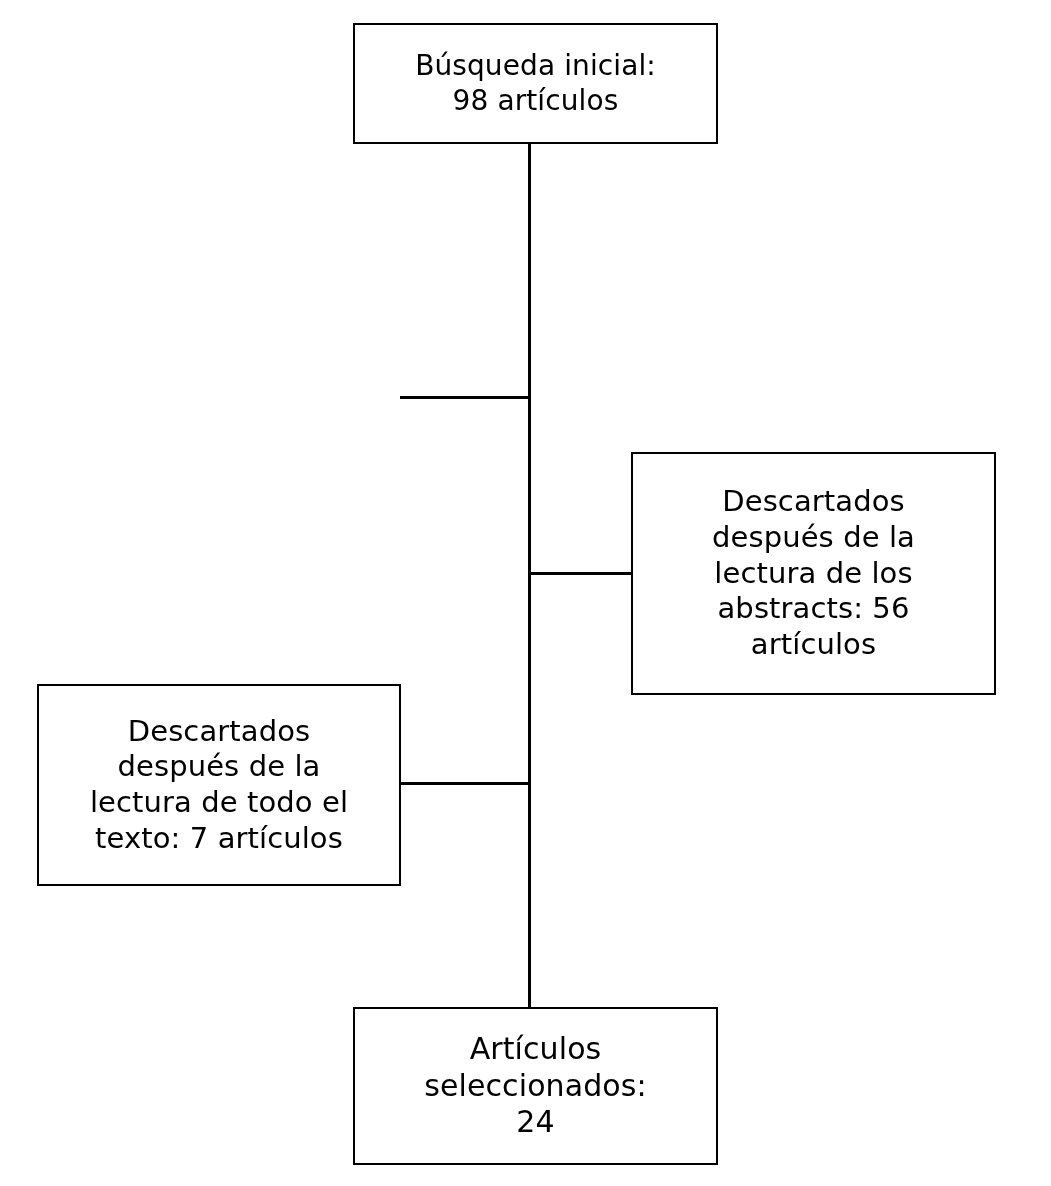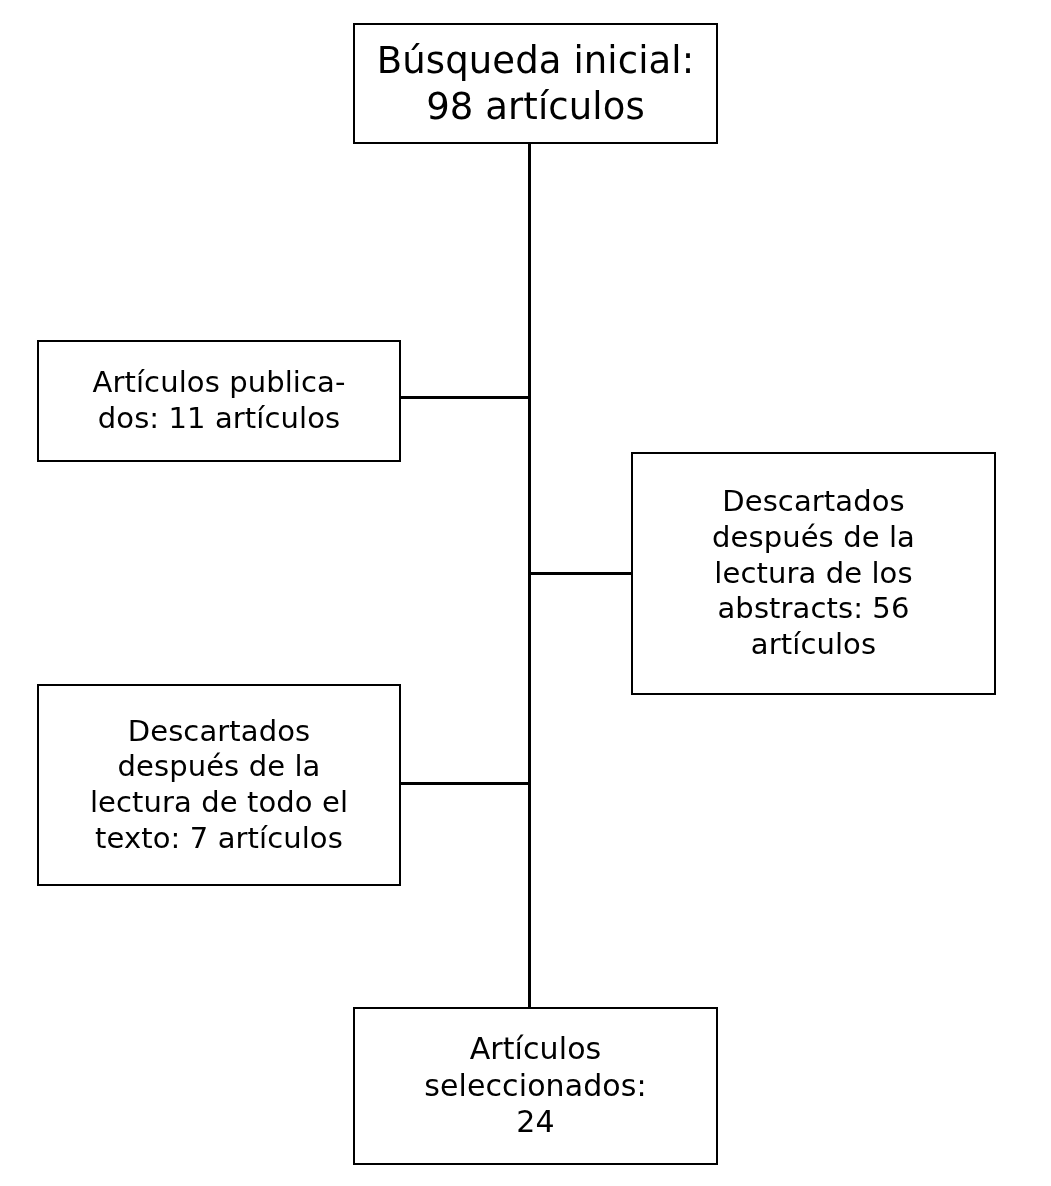--- a/index.html
+++ b/index.html
@@ -34,21 +34,21 @@
     white-space: pre-line;
     line-height: 1.23;
     letter-spacing: 0.1px;
     padding: 0 6px;
   }
 
   
   #node-initial-search {
     left: 353px; top: 23px; width: 365px; height: 121px;
   }
-  #node-initial-search .node-label { font-size: 37px; text-align: center; }
+  #node-initial-search .node-label { font-size: 28px; text-align: center; }
 
   #node-published {
     left: 37px; top: 340px; width: 364px; height: 122px;
   }
   #node-published .node-label { font-size: 29px; }
 
   #node-discarded-abstracts {
     left: 631px; top: 452px; width: 365px; height: 243px;
   }
   #node-discarded-abstracts .node-label { font-size: 29px; }
@@ -85,24 +85,20 @@
   <div class="connector v" id="trunk-main"></div>
   <div class="connector h" id="branch-published"></div>
   <div class="connector h" id="branch-abstracts"></div>
   <div class="connector h" id="branch-fulltext"></div>
 
   <div class="node" id="node-initial-search">
     <span class="node-label">Búsqueda inicial:
 98 artículos</span>
   </div>
 
-  <div class="node" id="node-published">
-    <span class="node-label">Artículos publica-
-dos: 11 artículos</span>
-  </div>
 
   <div class="node" id="node-discarded-abstracts">
     <span class="node-label">Descartados
 después de la
 lectura de los
 abstracts: 56
 artículos</span>
   </div>
 
   <div class="node" id="node-discarded-fulltext">

